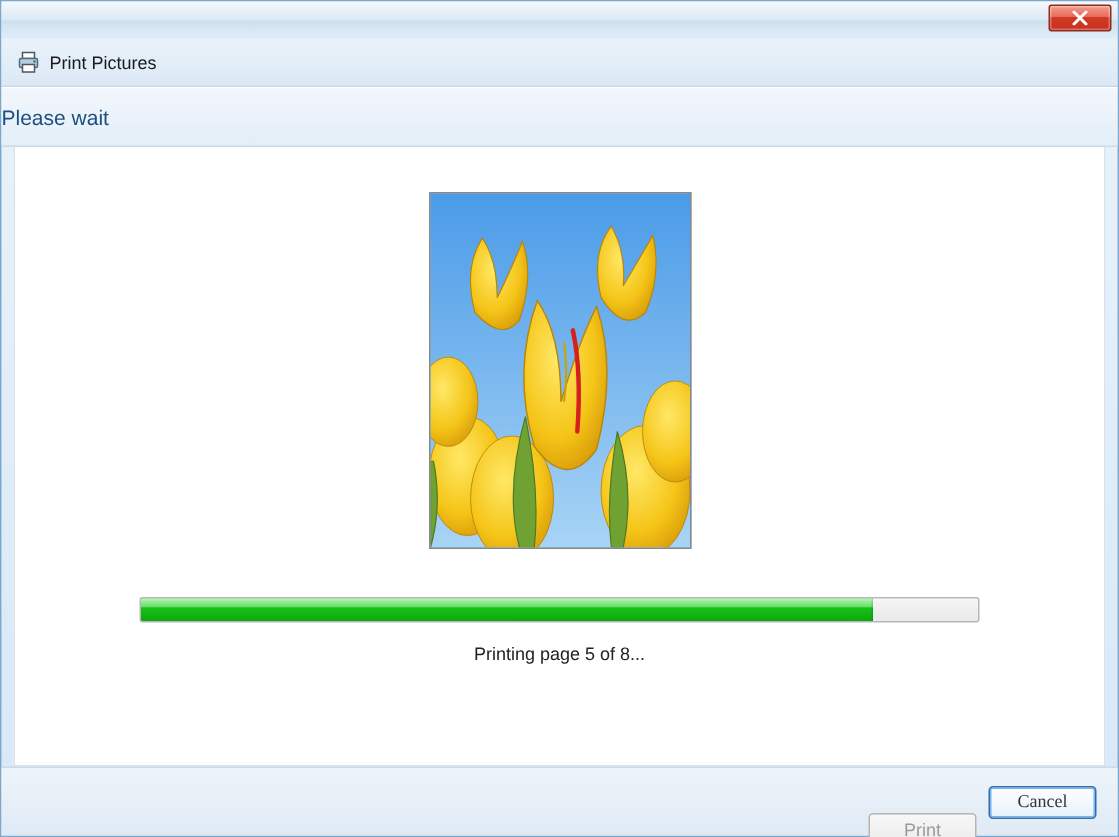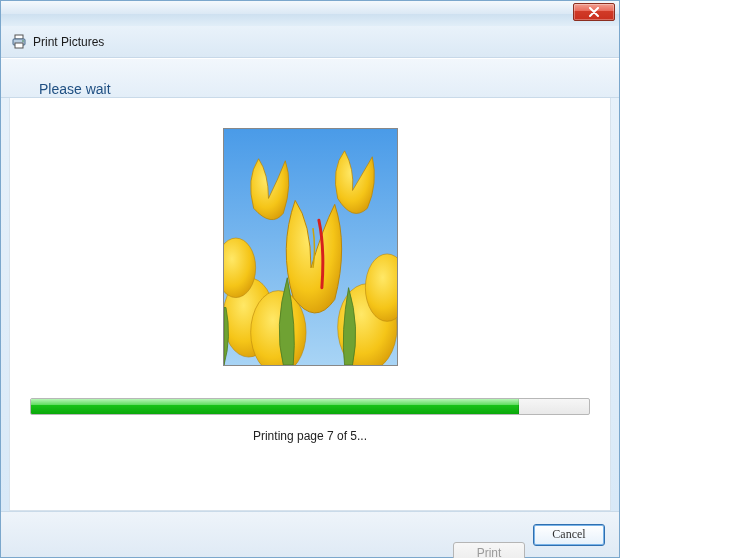--- a/index.html
+++ b/index.html
@@ -7,21 +7,21 @@
     margin: 0;
     padding: 0;
     font-family: "Segoe UI", Tahoma, sans-serif;
     font-size: 12px;
     background: #fff;
     width: 746px;
     height: 558px;
     overflow: hidden;
   }
   .window {
-    width: 620px;
+    width: 746px;
     height: 558px;
     display: flex;
     flex-direction: column;
     background: linear-gradient(to bottom, #eaf3fb 0%, #d7e8f7 100%);
     border: 1px solid #7ba7cc;
   }
   .titlebar-top {
     height: 25px;
     background: linear-gradient(to bottom, #f4f9fd 0%, #dce9f5 50%, #cde0f0 51%, #e1eef8 100%);
     display: flex;
@@ -50,22 +50,21 @@
     background: linear-gradient(to bottom, #e9f2fa 0%, #dbe9f5 100%);
     border-bottom: 1px solid #c7d8e8;
   }
   .titlebar-sub .title-text { color: #1a1a1a; font-size: 12px; }
   .header-strip {
     height: 40px;
     background: linear-gradient(to bottom, #f2f7fc 0%, #e3eef8 100%);
     border-top: 1px solid #fff;
     border-bottom: 1px solid #c9dae9;
     display: flex;
-    align-items: flex-end;
-    padding-left: 38px;
+    align-items: center;
   }
   .header-strip .hdr-text {
     color: #1f4f82;
     font-size: 14px;
   }
   .content {
     flex: 1;
     background: #ffffff;
     margin: 0 8px;
     border: 1px solid #d7e2ec;
@@ -211,21 +210,21 @@
           <path d="M130 238 Q138 200 126 160 Q118 205 122 238 Z"></path>
           <path d="M0 238 Q8 210 2 180 L0 180 Z"></path>
         </g>
       </svg>
     </div>
 
     <div class="progress-outer">
       <div class="progress-fill" style="width:87.5%"></div>
     </div>
 
-    <div class="status-text">Printing page 7 of 5...</div>
+    <div class="status-text">Printing page 5 of 8...</div>
 
   </div>
 
   <div class="footer">
     <div class="btn disabled">
       <span>Print</span>
     </div>
     <div class="btn default">
       <span>Cancel</span>
     </div>

